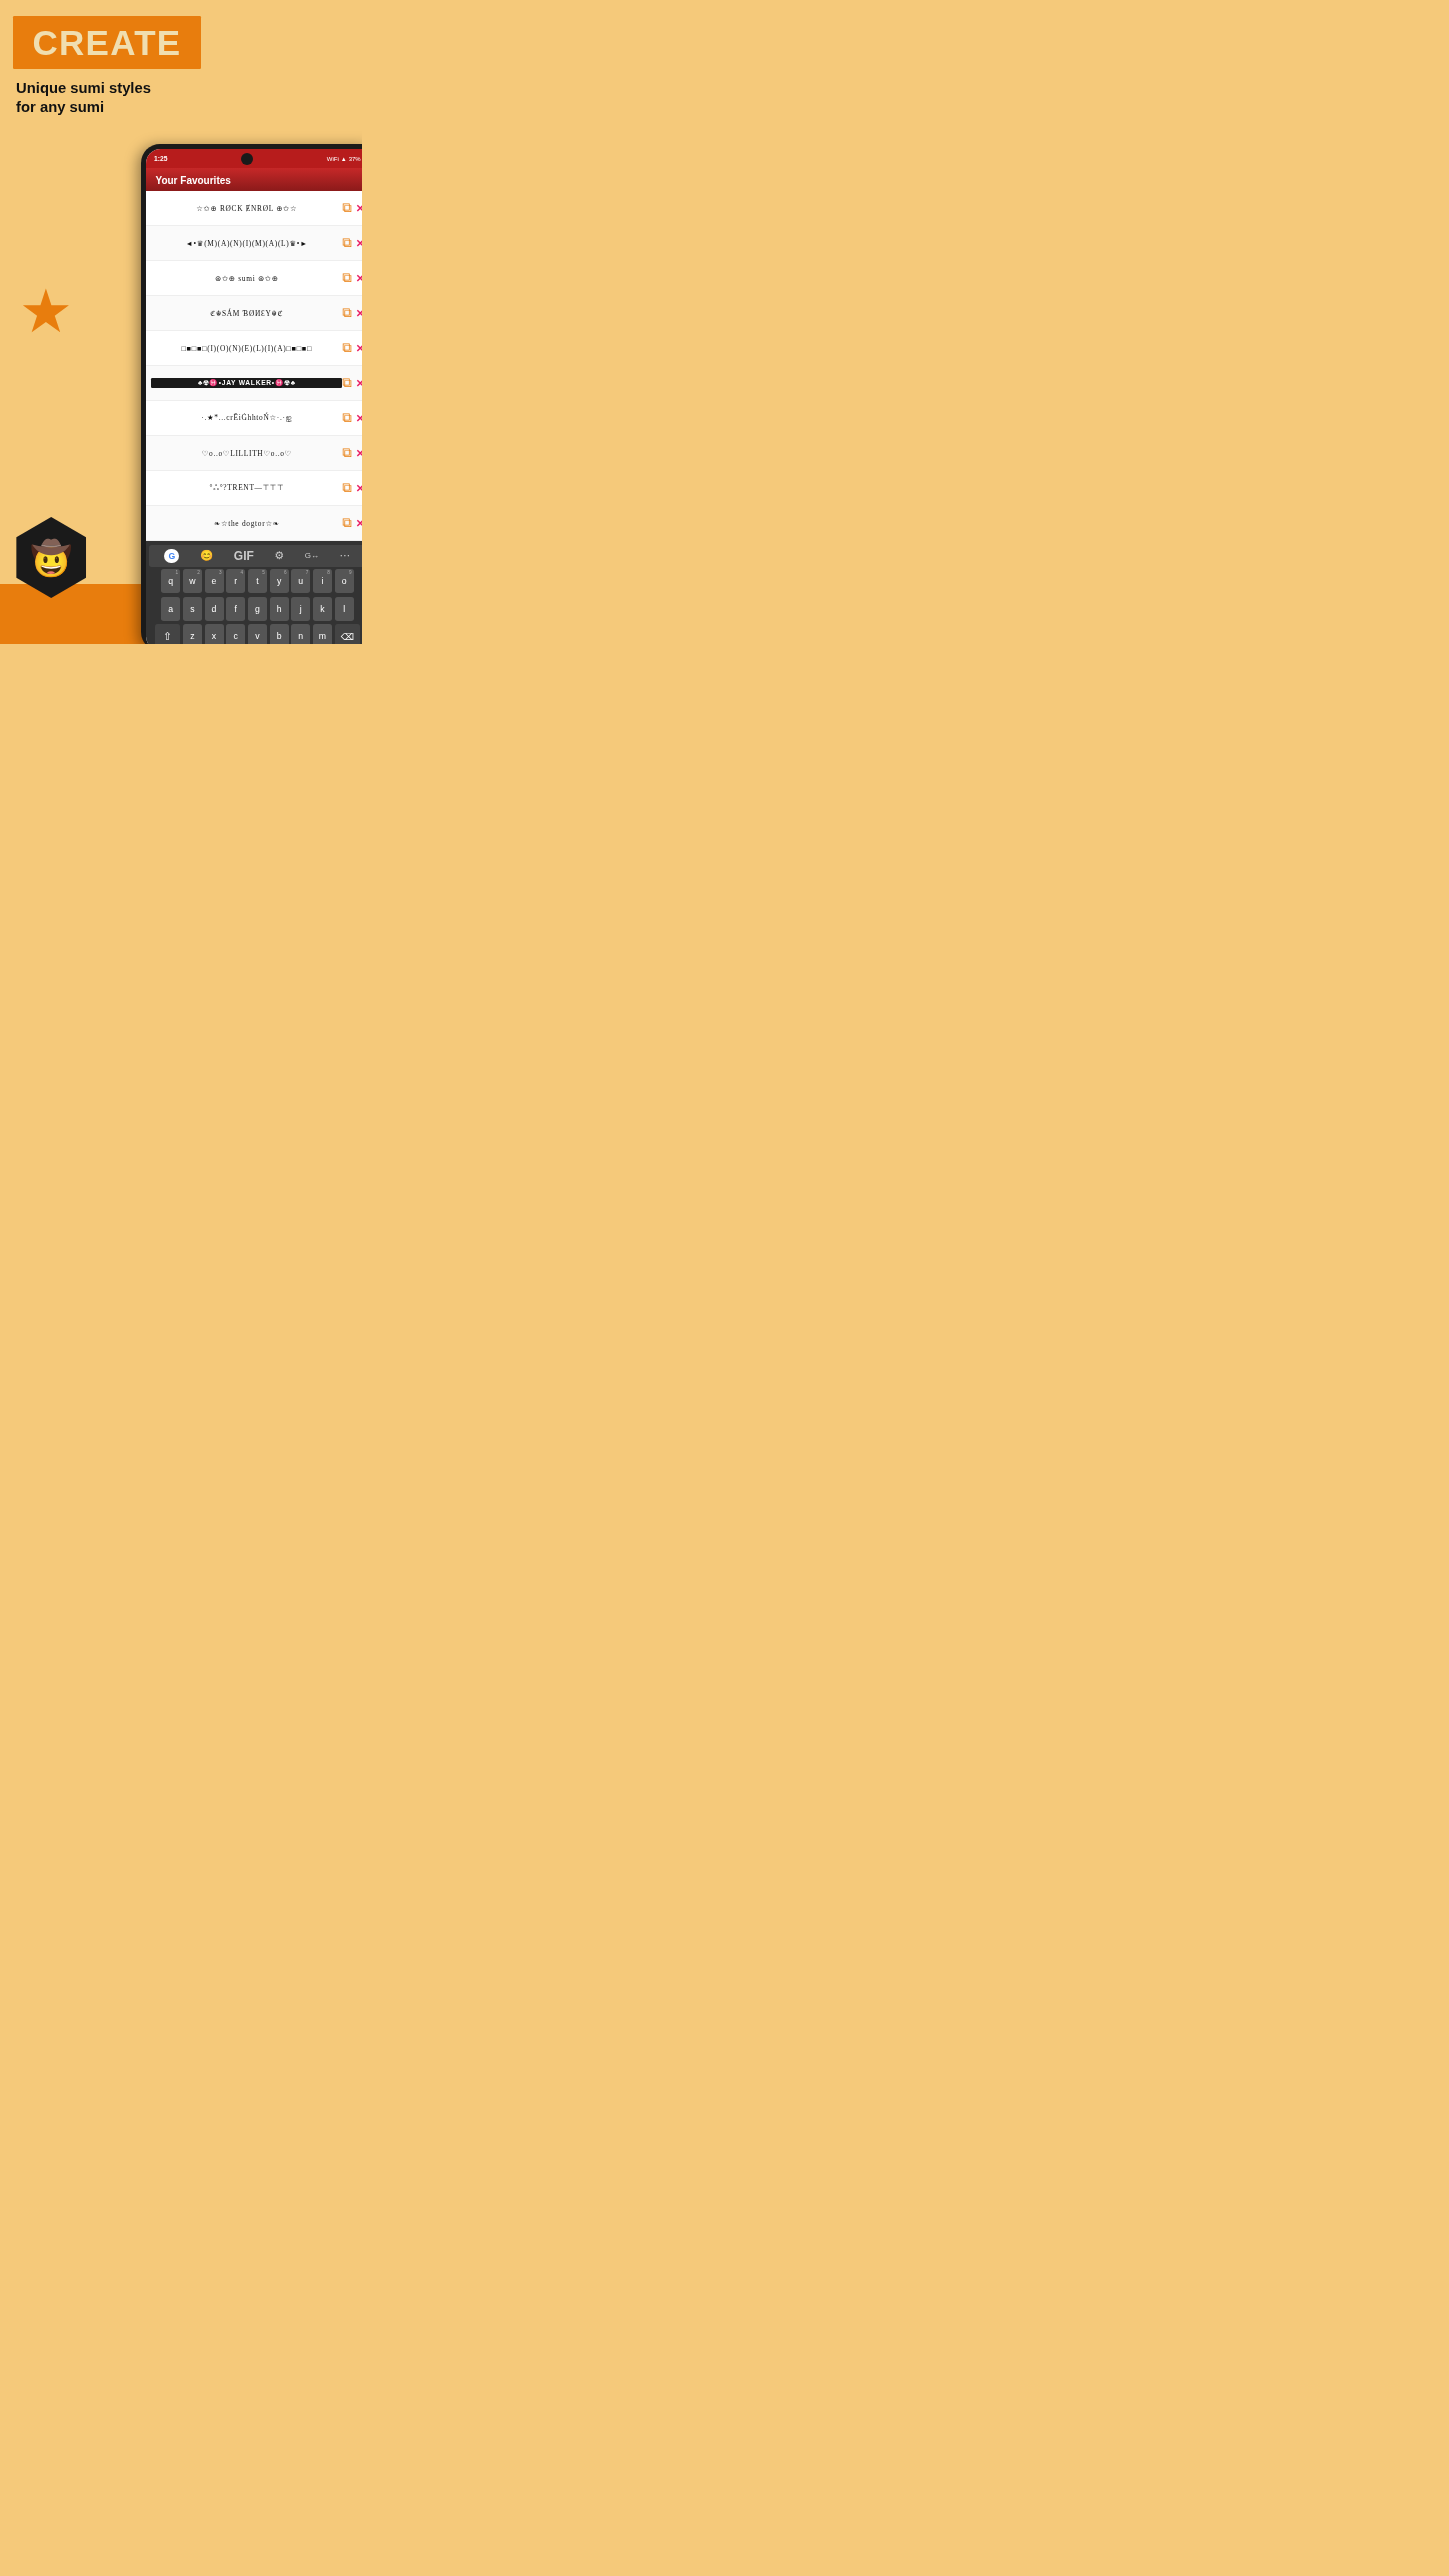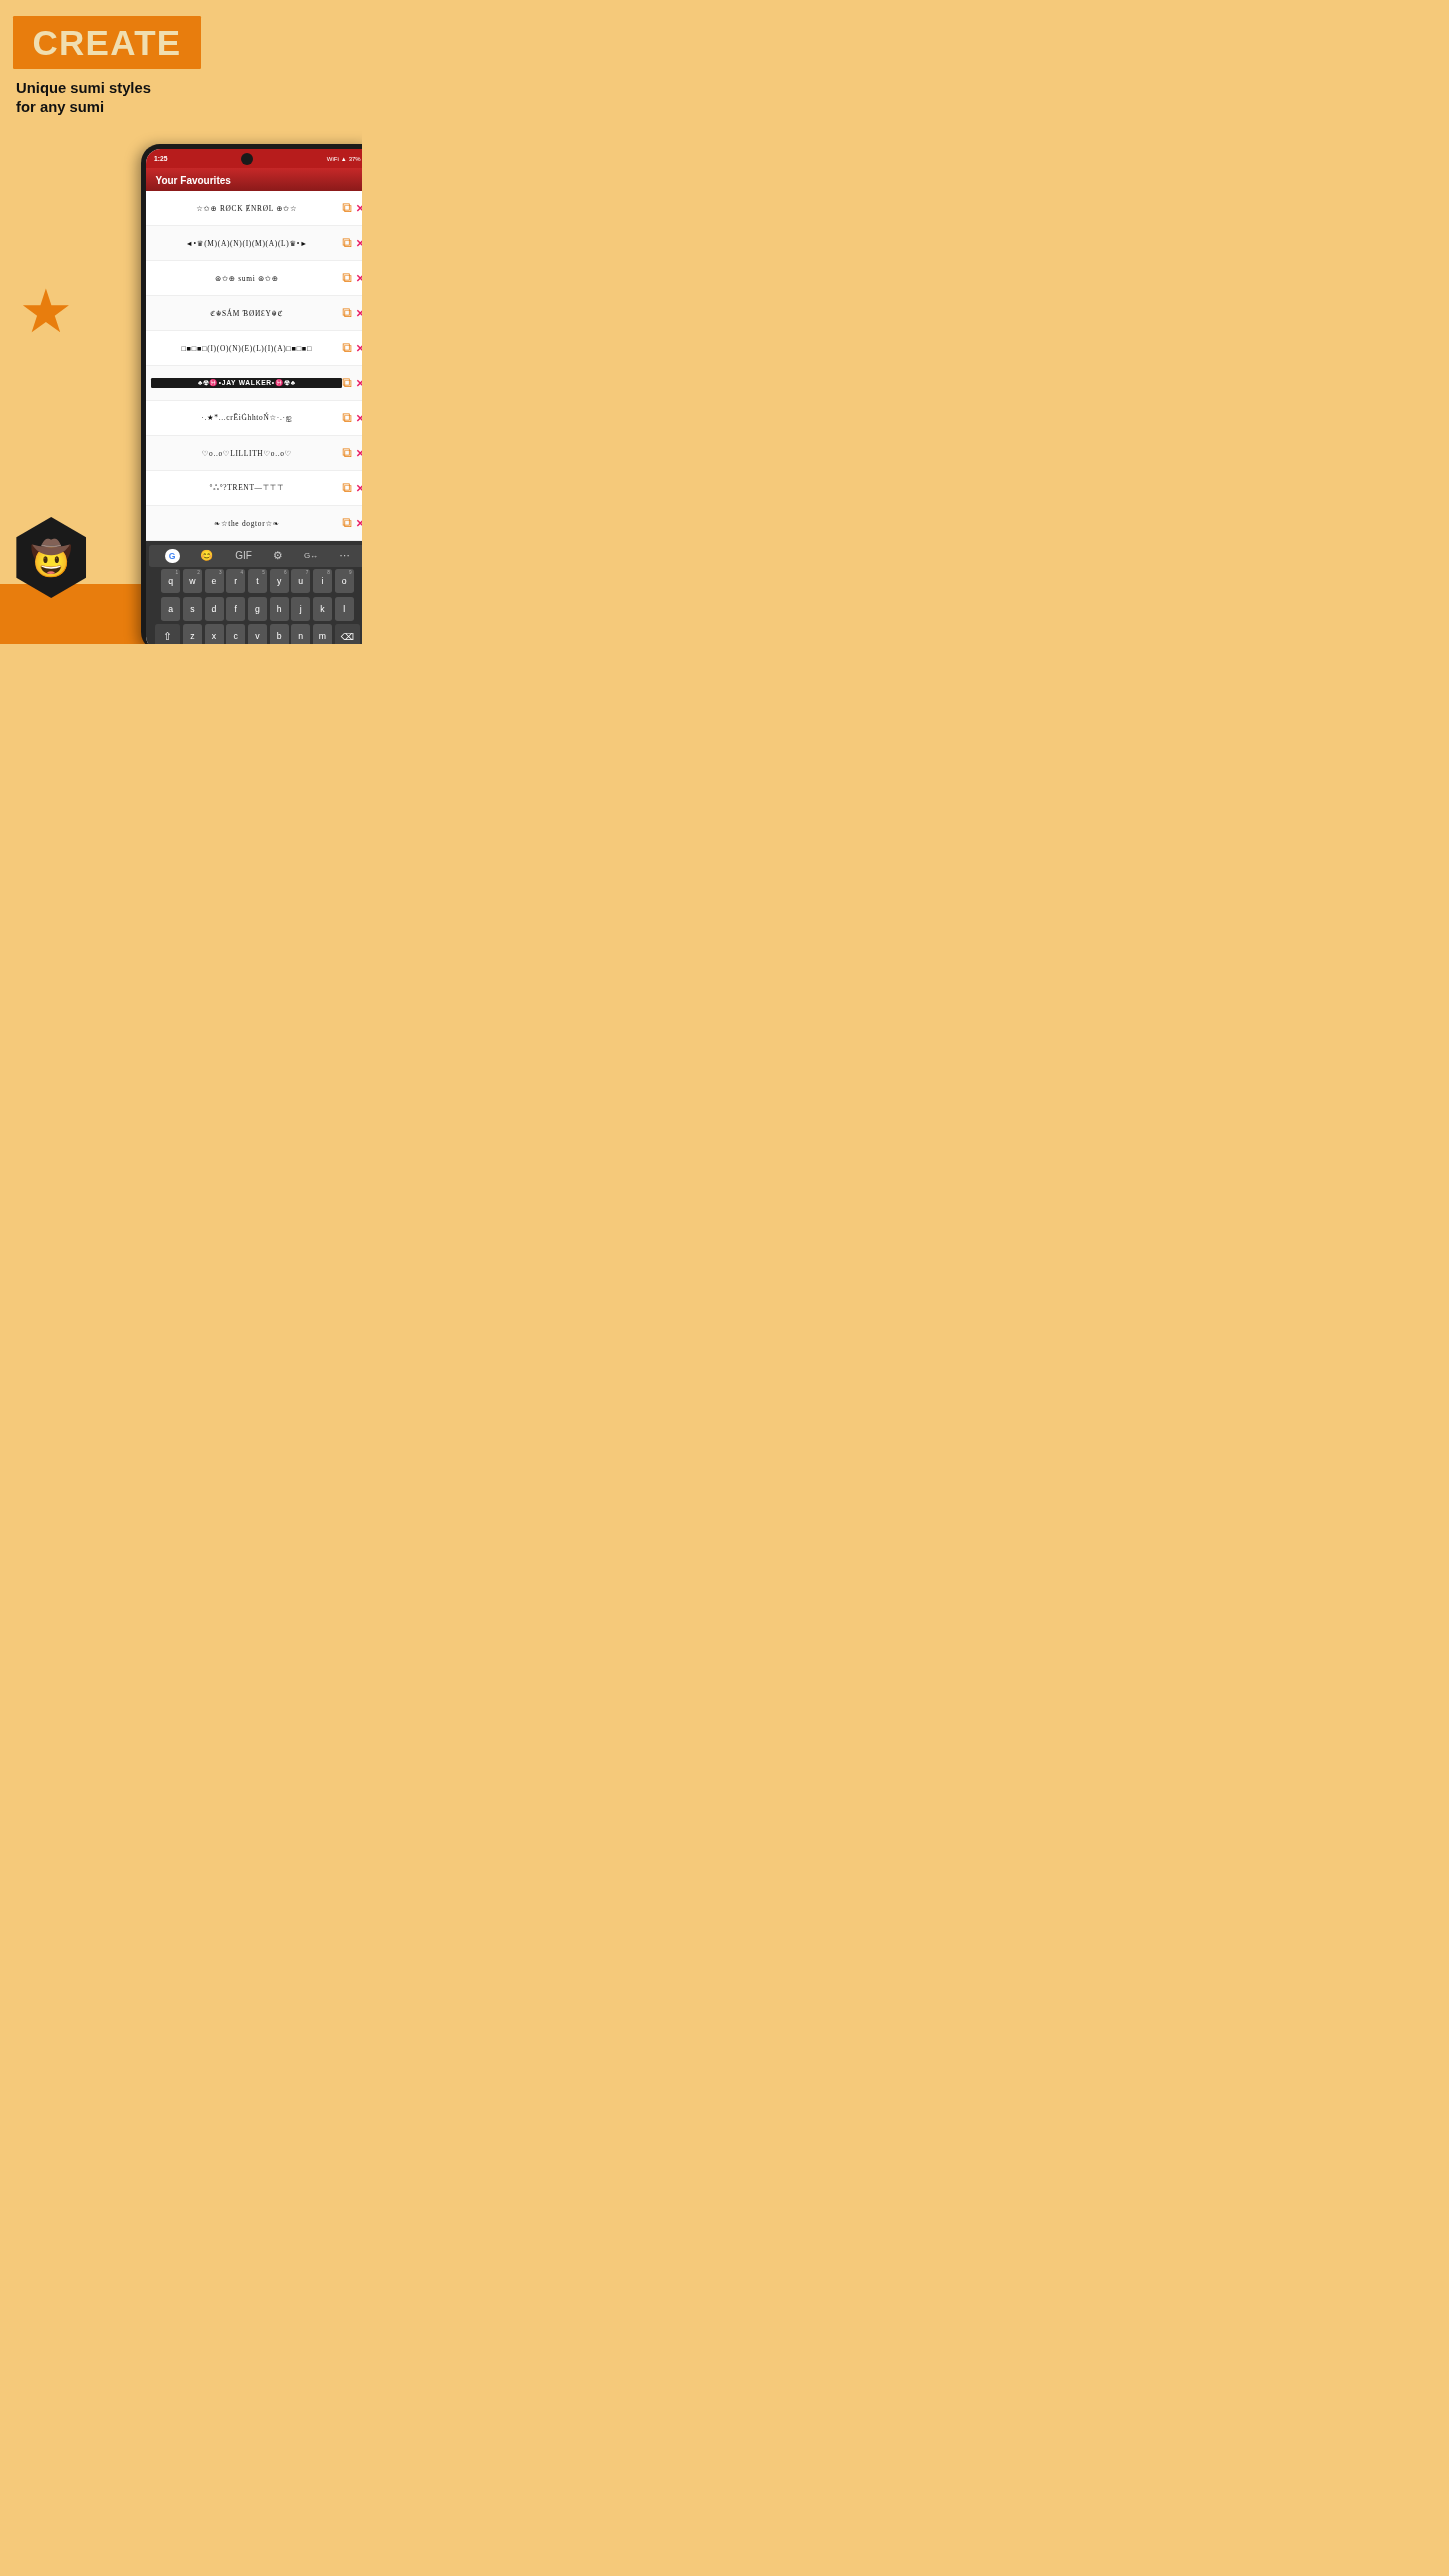--- a/index.html
+++ b/index.html
@@ -354,21 +354,21 @@
           <span class="fav-name">❧☆the dogtor☆❧</span>
           <span class="fav-copy" style="font-size: 13.4px;">⧉</span>
           <span class="fav-delete">✕</span>
         </div>
       </div>
 
     <div class="keyboard-area">
       <div class="keyboard-toolbar">
         <div class="kb-google">G</div>
         <span class="kb-tool-icon">😊</span>
-        <span class="kb-tool-icon" style="font-size:10px; font-weight:normal; color:#ccc;">GIF</span>
+        <span class="kb-tool-icon" style="font-size:12px; font-weight:bold; color:#ccc;">GIF</span>
         <span class="kb-tool-icon">⚙</span>
         <span class="kb-tool-icon" style="font-size:8px;">G↔</span>
         <span class="kb-tool-icon">⋯</span>
       </div>
       <div class="keyboard-rows">
 
         <div class="key-row">
           <div class="key">q<span class="num">1</span></div>
           <div class="key">w<span class="num">2</span></div>
           <div class="key">e<span class="num">3</span></div>

